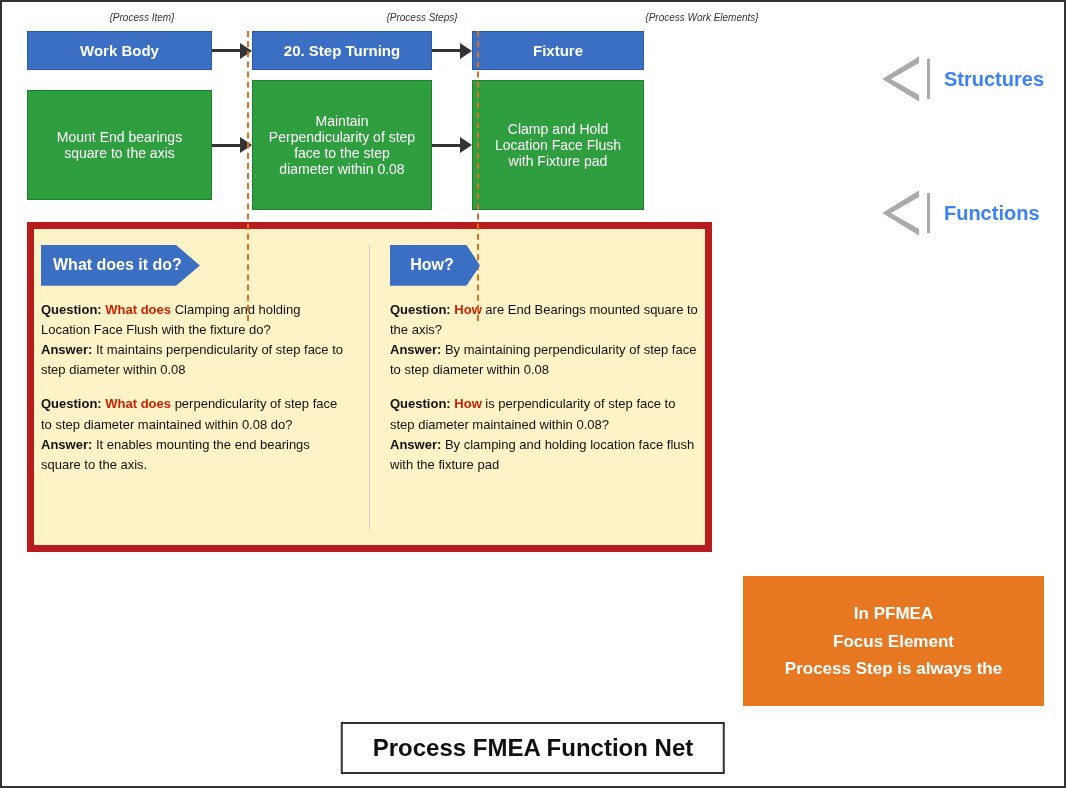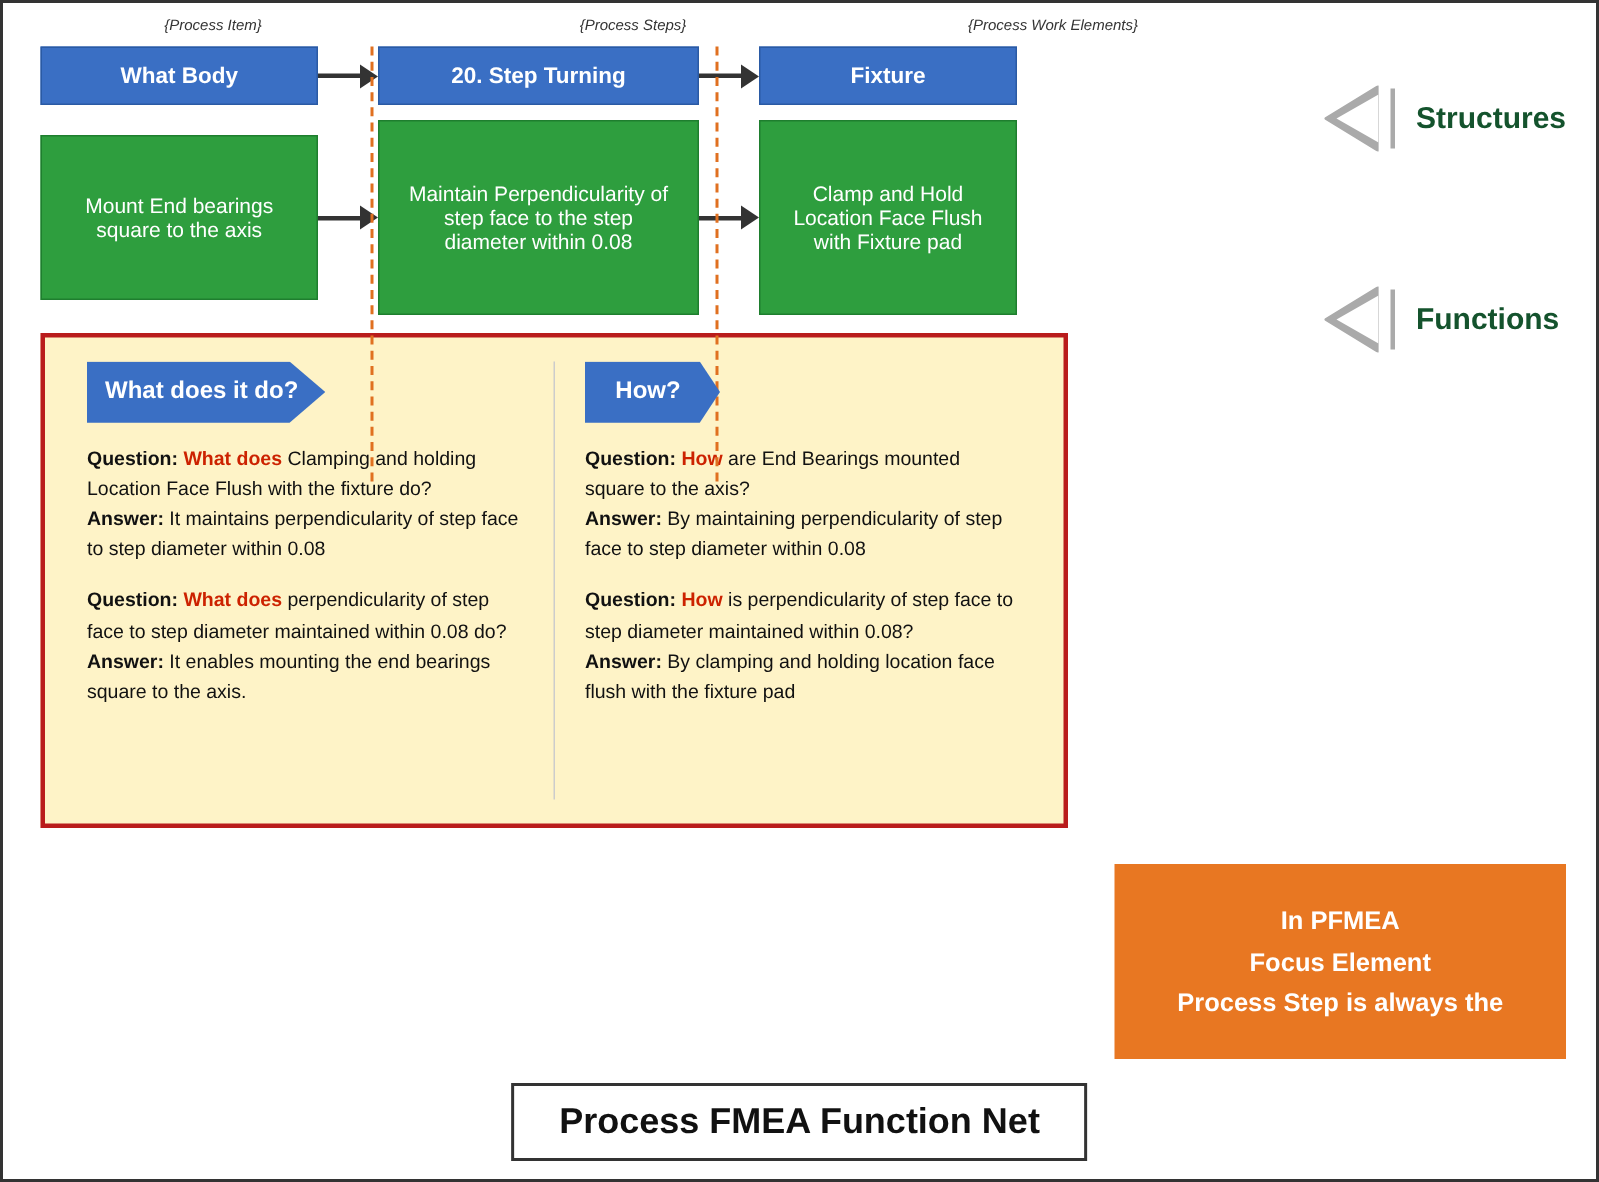--- a/index.html
+++ b/index.html
@@ -61,21 +61,21 @@
       background: #2e9e3e;
       color: #fff;
       font-weight: normal;
       font-size: 14px;
       padding: 12px 14px;
       text-align: center;
       border: 1px solid #1e7e2e;
     }
 
     .col1 { width: 185px; }
-    .col2 { width: 214px; }
+    .col2 { width: 180px; }
     .col3 { width: 172px; }
 
     .h-line {
       height: 3px;
       background: #333;
     }
 
     .arrow-right {
       width: 0;
       height: 0;
@@ -96,28 +96,28 @@
 
     .side-label-item {
       display: flex;
       align-items: center;
       gap: 6px;
     }
 
     .side-label-text {
       font-size: 20px;
       font-weight: bold;
-      color: #14532d;
+      color: #3b82f6;
     }
 
     
     .bottom-section {
       background: #fef3c7;
-      border: 3px solid #b91c1c;
-      padding: 16px 28px;
+      border: 7px solid #b91c1c;
+      padding: 16px 7px;
       width: 685px;
       min-height: 330px;
       display: flex;
       flex-direction: row;
       gap: 20px;
       margin-left: 15px;
     }
 
     .bottom-col {
       flex: 1;
@@ -189,21 +189,21 @@
     <div class="header-label" style="margin-left:60px;">{Process Steps}</div>
     <div class="header-label" style="margin-left:60px;">{Process Work Elements}</div>
   </div>
 
   <div style="position:relative; margin-left:15px; margin-bottom:12px;">
 
     <div class="dashed-v-line" style="left:220px;"></div>
     <div class="dashed-v-line" style="left:450px;"></div>
 
     <div style="display:flex; align-items:center; margin-bottom:10px;">
-      <div class="blue-box col1">What Body</div>
+      <div class="blue-box col1">Work Body</div>
 
       <div style="display:flex;align-items:center;">
         <div class="h-line" style="width:28px;"></div>
         <div class="arrow-right"></div>
       </div>
       <div class="blue-box col2">20. Step Turning</div>
 
       <div style="display:flex;align-items:center;">
         <div class="h-line" style="width:28px;"></div>
         <div class="arrow-right"></div>

